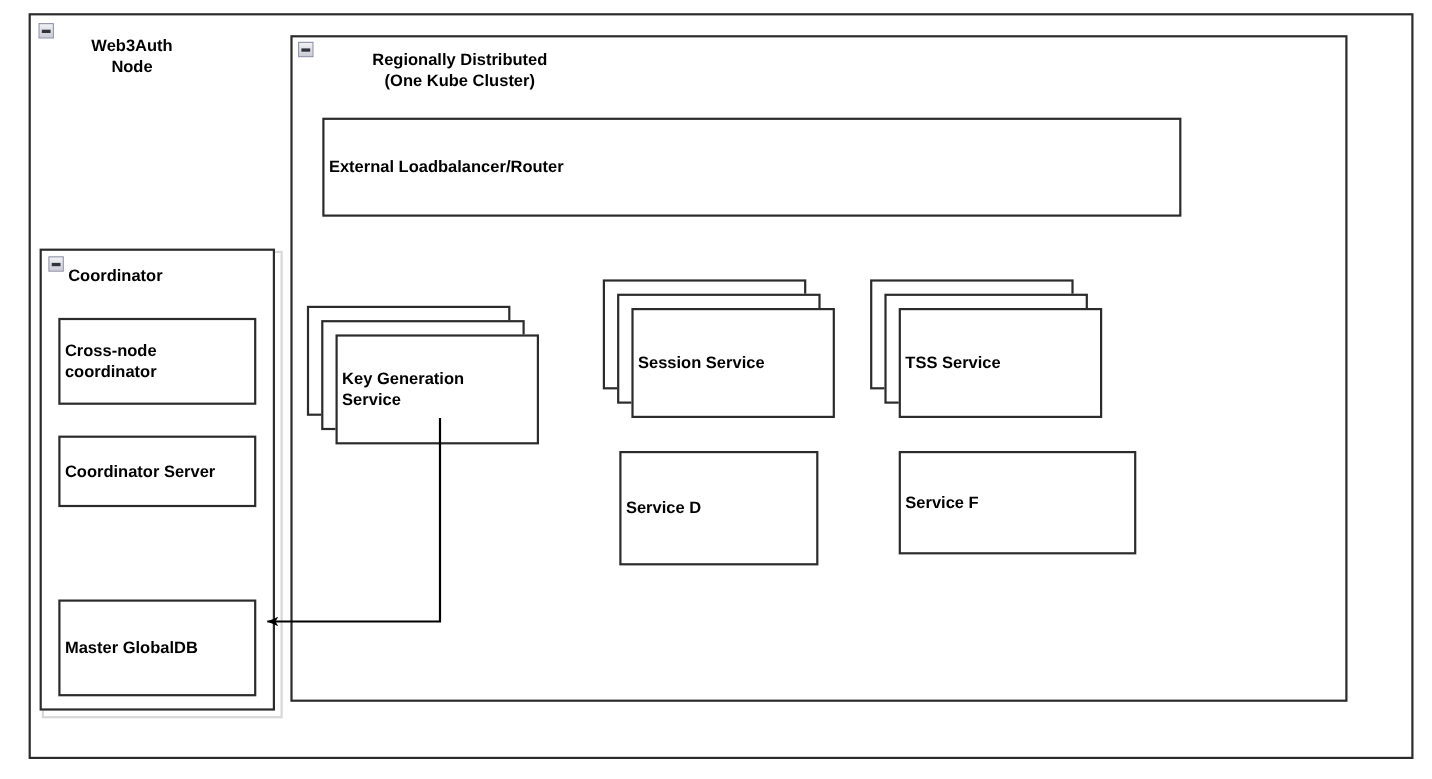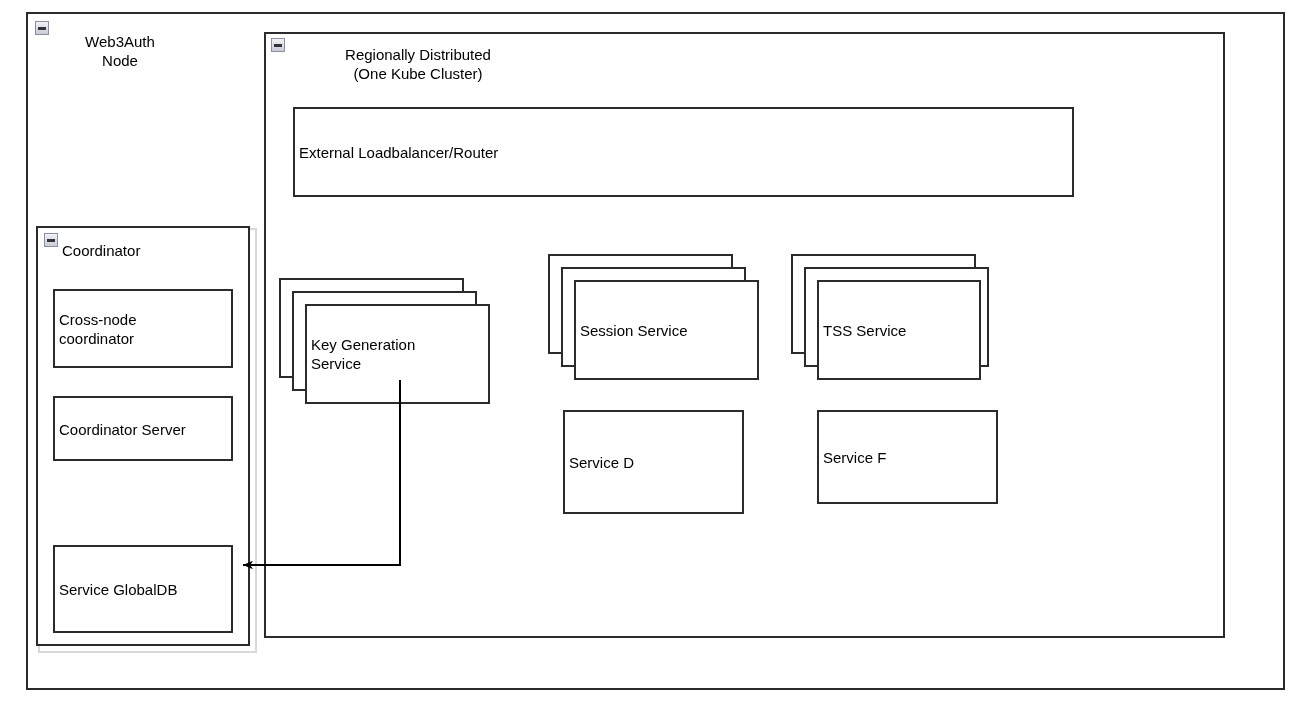--- a/index.html
+++ b/index.html
@@ -14,20 +14,21 @@
     font-family: "Liberation Sans", sans-serif;
     color: #000000;
     overflow: hidden;
   }
 
   #canvas {
     position: absolute;
     left: 0; top: 0;
     width: 1302px;
     height: 708px;
+    font-weight: bold;
   }
 
   .box {
     position: absolute;
     box-sizing: border-box;
     background: #ffffff;
     border: 2px solid #2b2b2b;
   }
 
   
@@ -133,21 +134,21 @@
   <div class="box" style="left:53px; top:289px; width:180px; height:79px;">
     <div class="box-label">Cross-node
 coordinator</div>
   </div>
 
   <div class="box" style="left:53px; top:396px; width:180px; height:65px;">
     <div class="box-label">Coordinator Server</div>
   </div>
 
   <div class="box" style="left:53px; top:545px; width:180px; height:88px;">
-    <div class="box-label">Service GlobalDB</div>
+    <div class="box-label">Master GlobalDB</div>
   </div>
 
   <div class="stack" style="left:279px; top:254px; width:211px; height:126px;margin-top:24px;">
     <div class="layer" style="left:0px;  top:0px;  width:185px; height:100px;"></div>
     <div class="layer" style="left:13px; top:13px; width:185px; height:100px;"></div>
     <div class="layer" style="left:26px; top:26px; width:185px; height:100px;">
       <div class="box-label">Key Generation
 Service</div>
     </div>
   </div>
@@ -156,30 +157,30 @@
     <div class="layer" style="left:0px;  top:0px;  width:185px; height:100px;"></div>
     <div class="layer" style="left:13px; top:13px; width:185px; height:100px;"></div>
     <div class="layer" style="left:26px; top:26px; width:185px; height:100px;">
       <div class="box-label">Session Service</div>
     </div>
   </div>
 
   <div class="stack" style="left:791px; top:254px; width:211px; height:126px;">
     <div class="layer" style="left:0px;  top:0px;  width:185px; height:100px;"></div>
     <div class="layer" style="left:13px; top:13px; width:185px; height:100px;"></div>
-    <div class="layer" style="left:26px; top:26px; width:164px; height:100px;">
+    <div class="layer" style="left:26px; top:26px; width:185px; height:100px;">
       <div class="box-label">TSS Service</div>
     </div>
   </div>
 
   <div class="box" style="left:563px; top:410px; width:181px; height:104px;">
     <div class="box-label">Service D</div>
   </div>
 
-  <div class="box" style="left:817px; top:410px; width:181px; height:94px;">
+  <div class="box" style="left:817px; top:410px; width:216px; height:94px;">
     <div class="box-label">Service F</div>
   </div>
 
   <svg class="connectors" viewBox="0 0 1302 708">
     <defs>
       <marker id="arrowhead" markerWidth="11" markerHeight="9" refX="10" refY="4.5" orient="auto" markerUnits="userSpaceOnUse">
         <path d="M 10 4.5 L 0 0.2 L 2.6 4.5 L 0 8.8 Z" fill="#000000"></path>
       </marker>
     </defs>
     <path d="M 400 380 L 400 565 L 243 565" fill="none" stroke="#000000" stroke-width="2" marker-end="url(#arrowhead)"></path>

